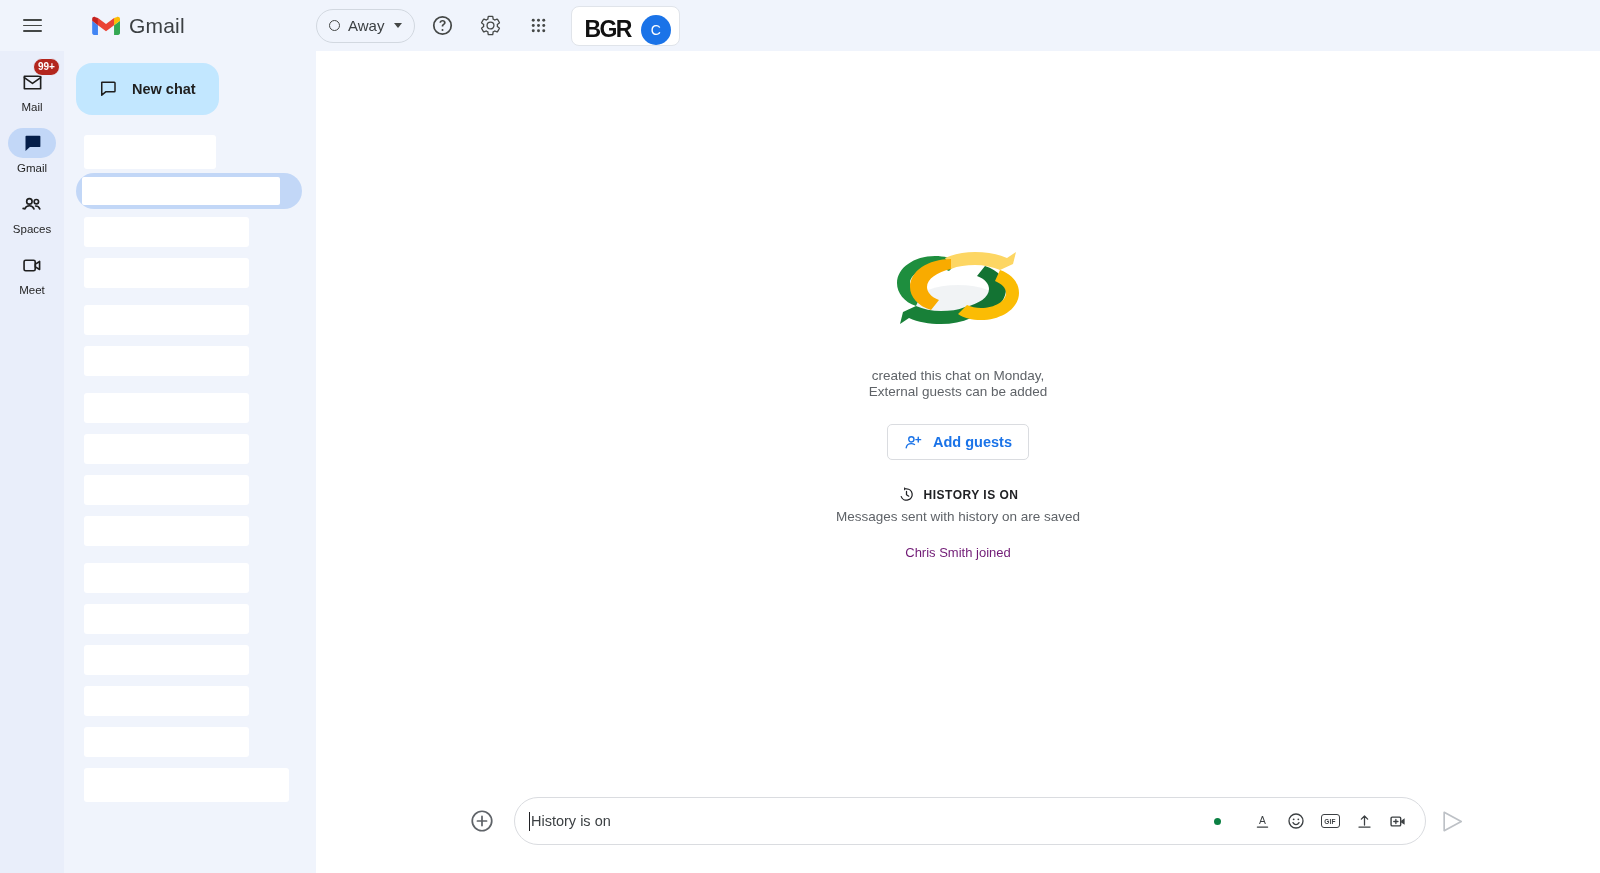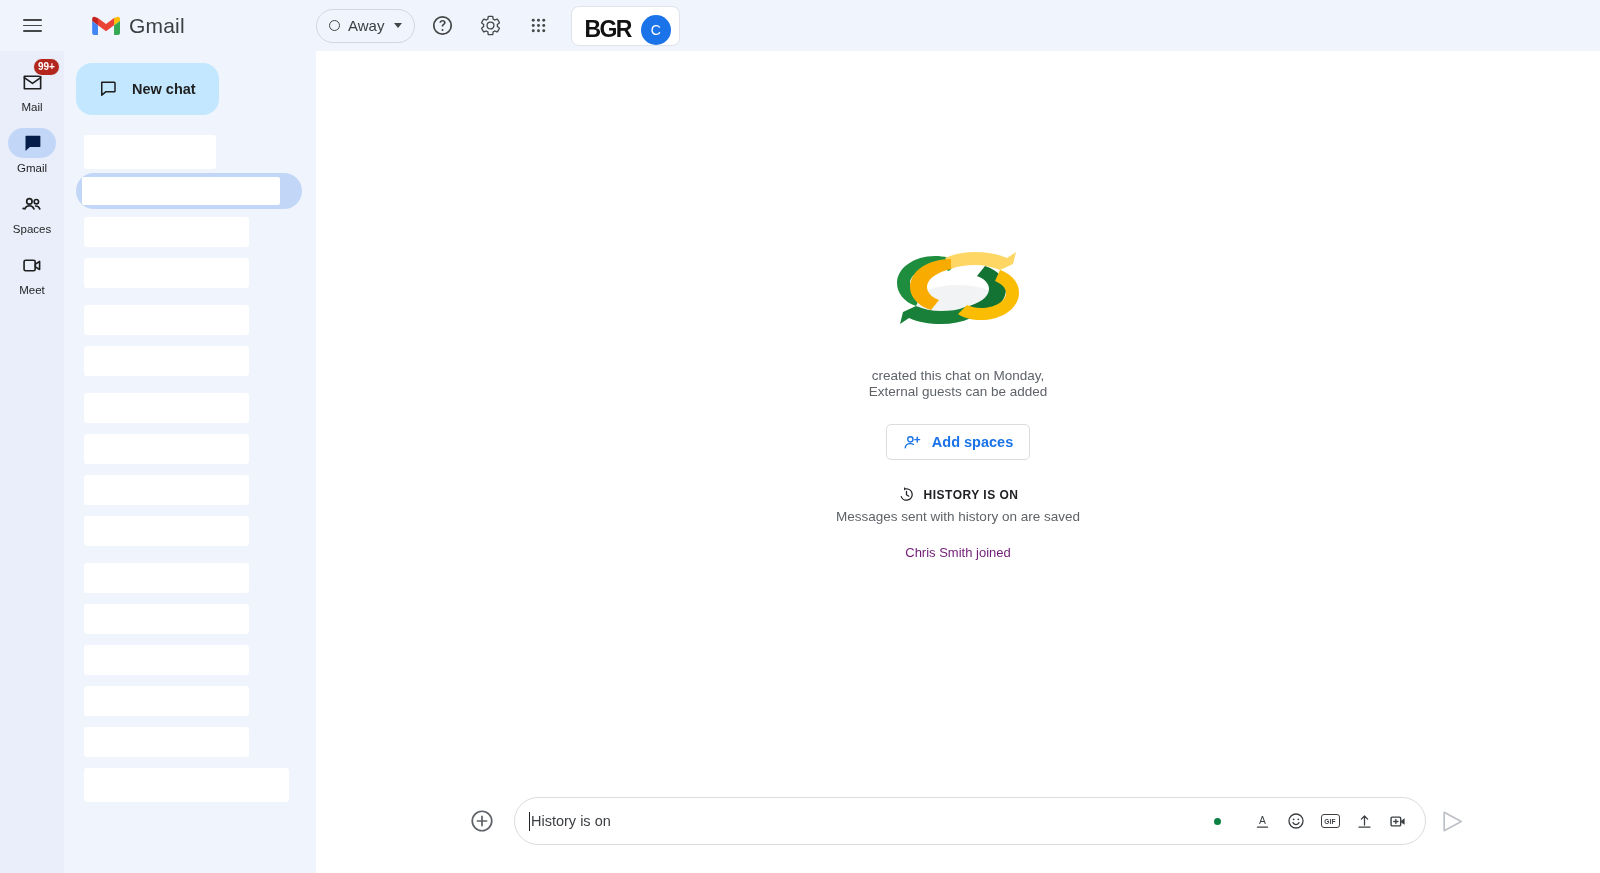--- a/index.html
+++ b/index.html
@@ -268,21 +268,21 @@
 
         <div class="created-line">created this chat on Monday,</div>
         <div class="created-line">External guests can be added</div>
 
         <div class="add-people">
           <svg width="19" height="19" viewBox="0 0 24 24">
             <circle cx="9.3" cy="8" r="3.3" fill="none" stroke="#1a73e8" stroke-width="1.8"></circle>
             <path d="M2.8 18.6c.4-3.2 3.2-5.2 6.5-5.2 1.5 0 2.9.4 4 1.1" fill="none" stroke="#1a73e8" stroke-width="1.8" stroke-linecap="round"></path>
             <path d="M18 5.4v6M15 8.4h6" stroke="#1a73e8" stroke-width="1.8" stroke-linecap="round"></path>
           </svg>
-          <span class="lbl">Add spaces</span>
+          <span class="lbl">Add guests</span>
         </div>
 
         <div class="hist-row">
           <svg width="17" height="17" viewBox="0 0 24 24">
             <path d="M12 4a8 8 0 1 1-7.4 11" fill="none" stroke="#202124" stroke-width="1.8" stroke-linecap="round"></path>
             <path d="M12 4L8.6 1.8 8.6 6.2z" fill="#202124"></path>
             <path d="M12 7.6v4.8l3.2 2" fill="none" stroke="#202124" stroke-width="1.8" stroke-linecap="round" stroke-linejoin="round"></path>
           </svg>
           <span class="lbl">HISTORY IS ON</span>
         </div>

